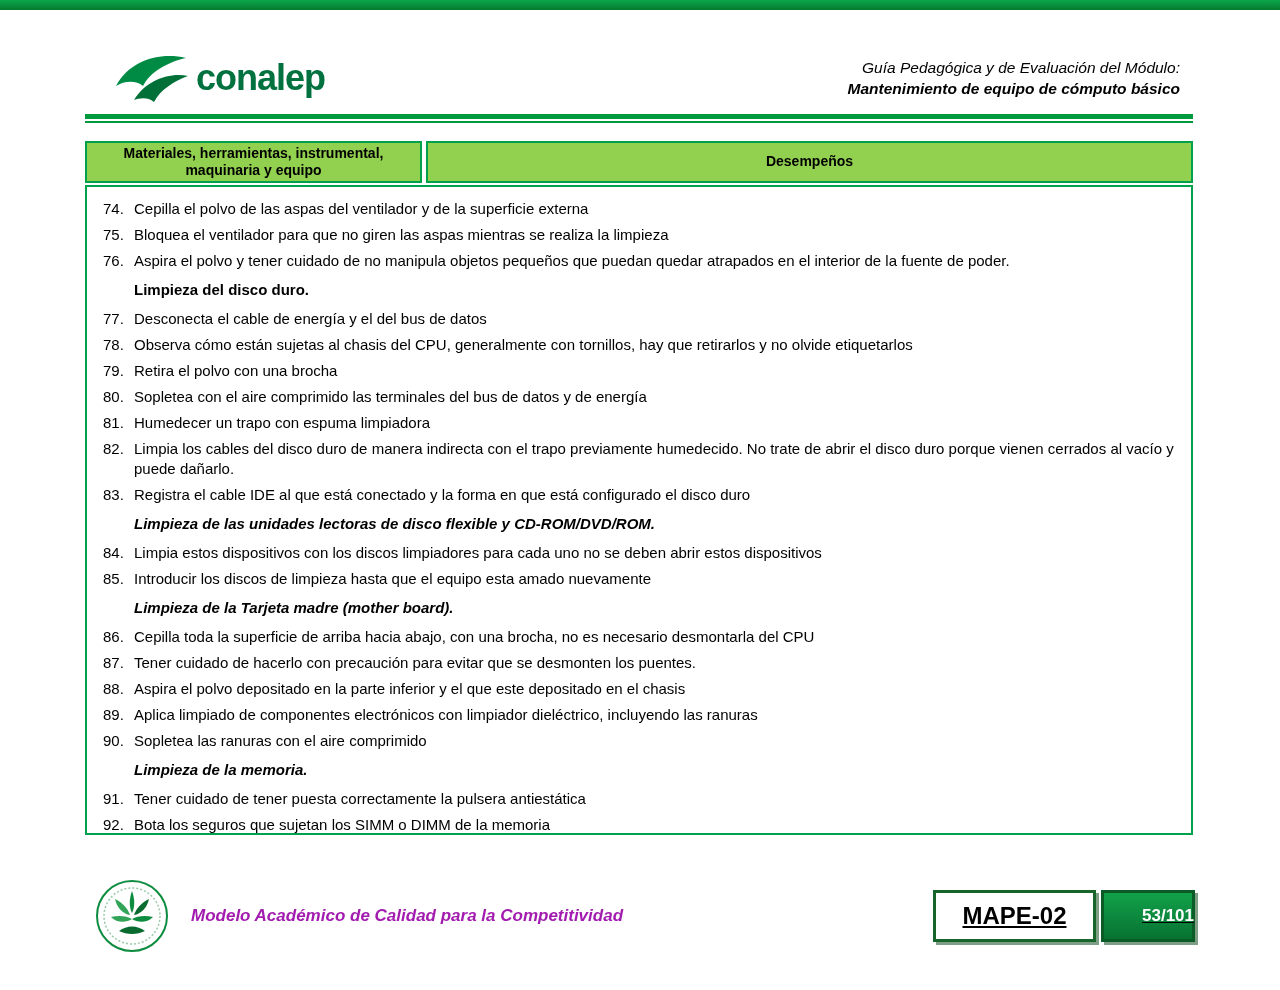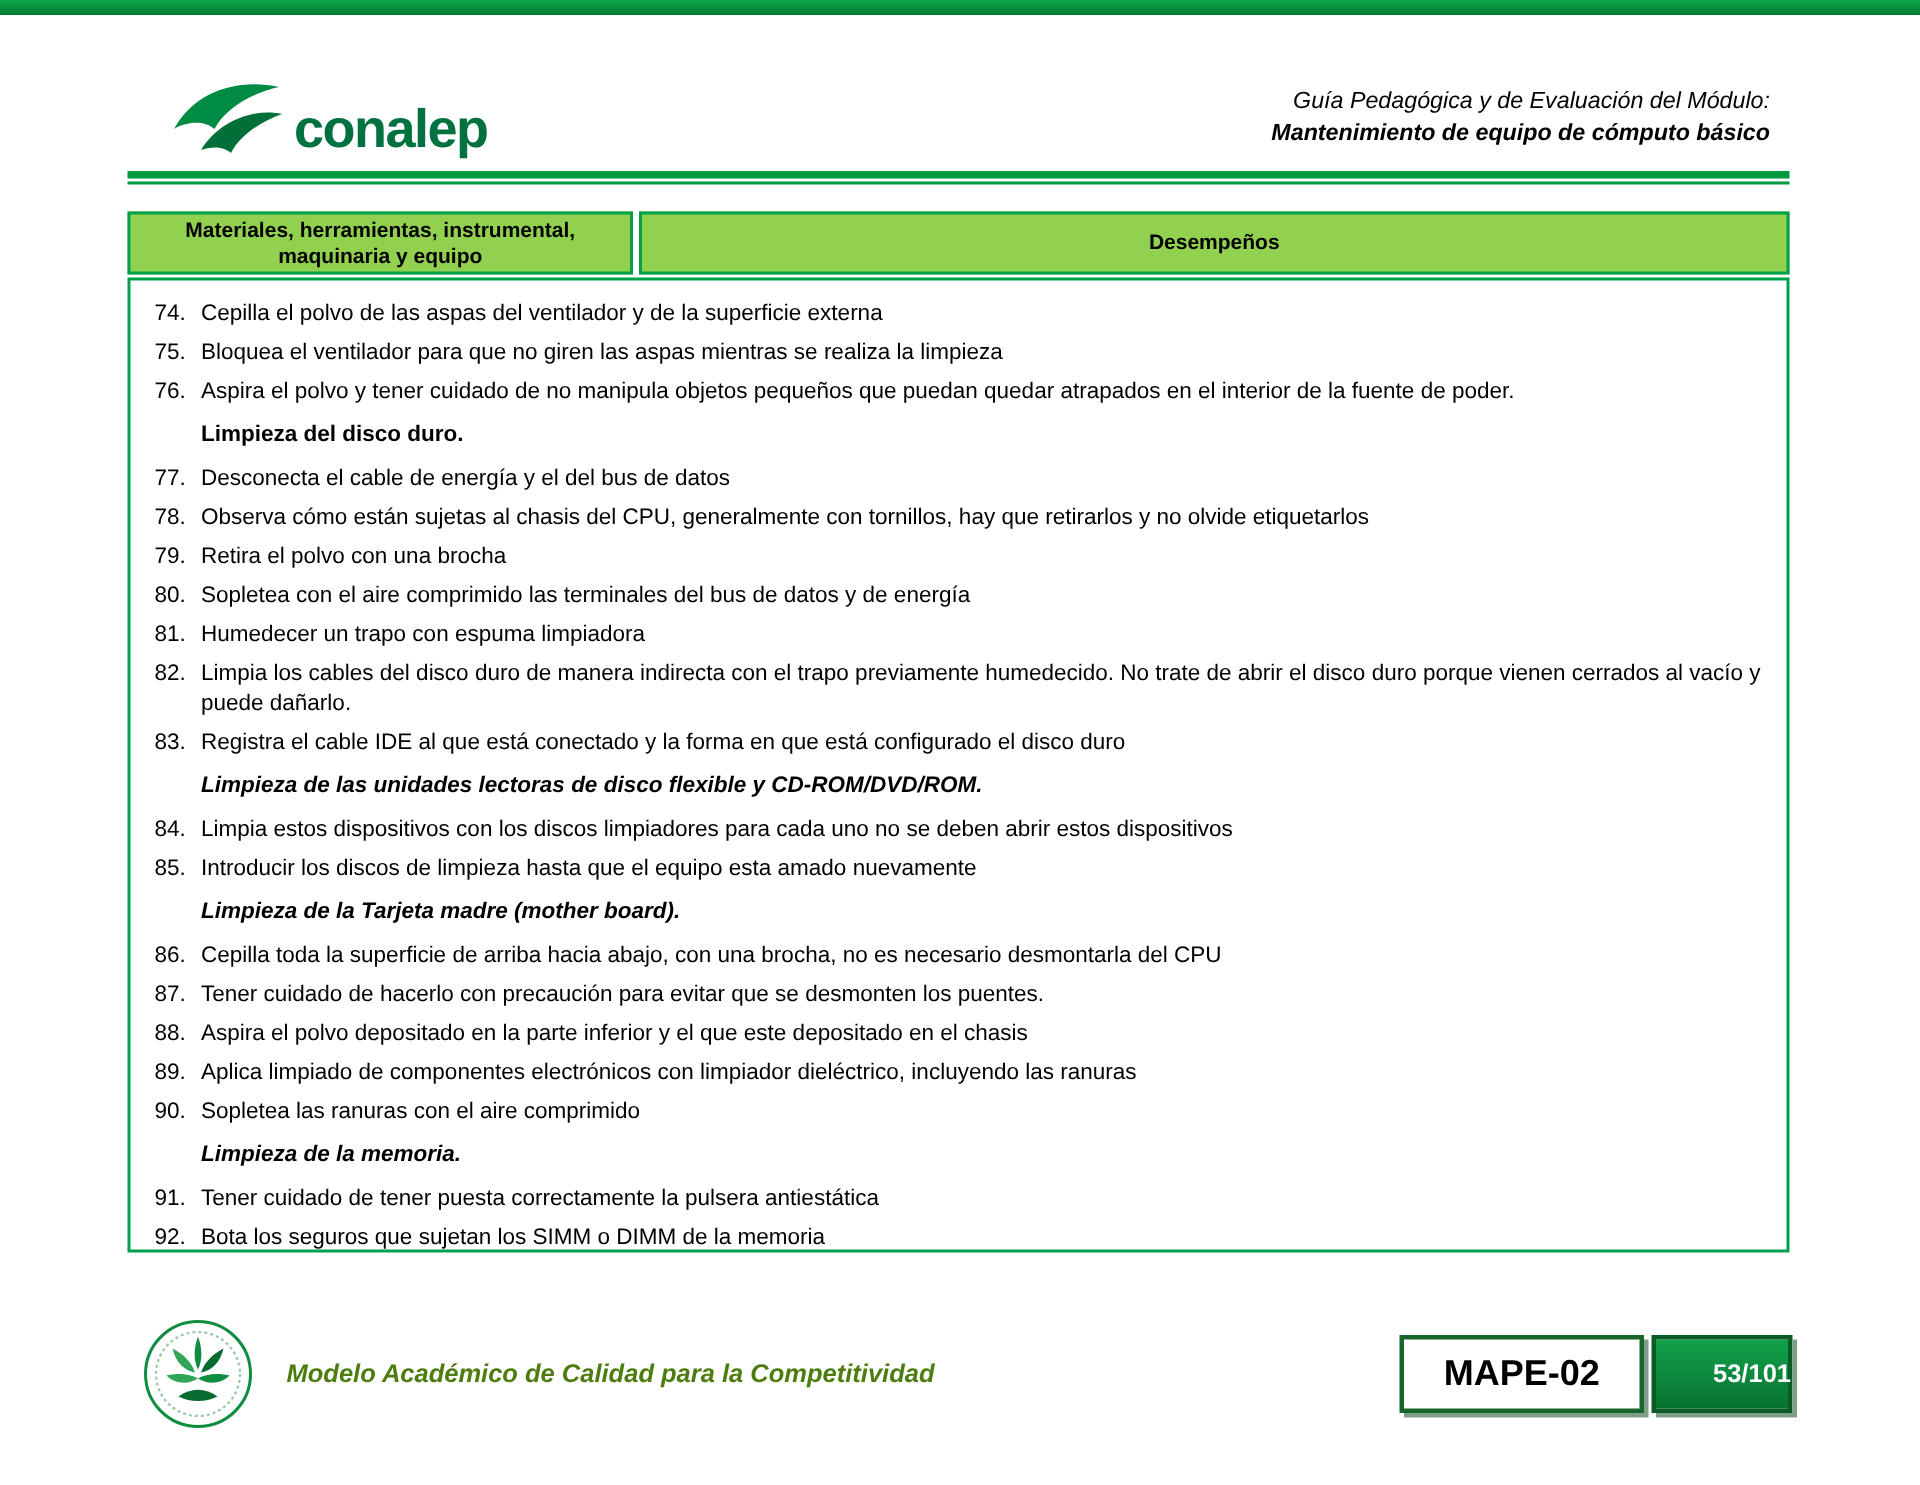--- a/index.html
+++ b/index.html
@@ -16,21 +16,21 @@
     width: 100%;
     background: linear-gradient(180deg, #0ca64a 0%, #067a30 100%);
   }
   .header {
     height: 100px;
     display: flex;
     align-items: flex-end;
     justify-content: space-between;
     padding: 0 100px 6px 112px;
   }
-  .logo { display: flex; align-items: flex-end; gap: 6px; }
+  .logo { display: flex; align-items: center; gap: 6px; }
   .logo-text {
     font-size: 36px;
     font-weight: bold;
     color: #00713f;
     letter-spacing: -1px;
     line-height: 1;
   }
   .header-title { text-align: right; font-size: 15.5px; line-height: 1.35; padding-bottom: 4px; }
   .title-line1 { font-style: italic; }
   .title-line2 { font-style: italic; font-weight: bold; }
@@ -74,27 +74,27 @@
   }
   .list-heading.it { font-style: italic; }
 
   .footer {
     margin: 44px 85px 0 95px;
     display: flex;
     align-items: center;
   }
   .footer-motto {
     margin-left: 22px;
-    color: #4d7c0f;
+    color: #a21caf;
     font-weight: bold;
     font-style: italic;
     font-size: 17px;
   }
   .footer-spacer { flex: 1; }
-  .footer-boxes { display: flex; align-items: center; gap: 5px; }
+  .footer-boxes { display: flex; align-items: center; gap: 5px; text-decoration: underline; }
   .doc-code-box {
     width: 163px;
     height: 52px;
     background: #ffffff;
     border: 3px solid #17652a;
     display: flex;
     align-items: center;
     justify-content: center;
     font-size: 24px;
     font-weight: bold;

